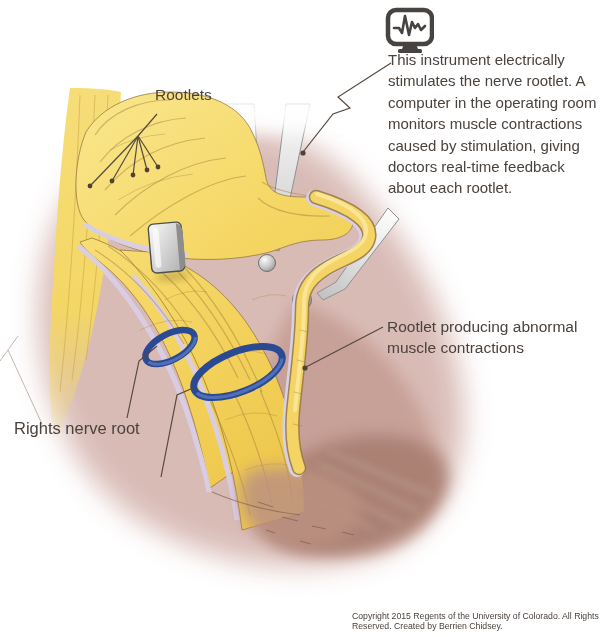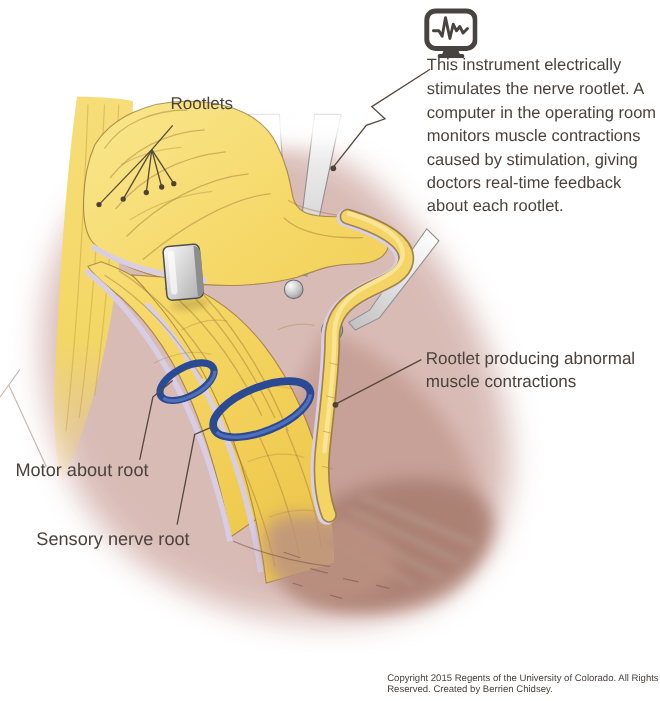--- a/index.html
+++ b/index.html
@@ -224,18 +224,17 @@
 <div class="lbl lbl-rootlets">Rootlets</div>
 <div class="note">This instrument electrically
 stimulates the nerve rootlet. A
 computer in the operating room
 monitors muscle contractions
 caused by stimulation, giving
 doctors real-time feedback
 about each rootlet.</div>
 <div class="lbl lbl-abnormal">Rootlet producing abnormal
 muscle contractions</div>
-<div class="lbl lbl-motor">Motor about root</div>
-<div class="lbl lbl-sensory">Sensory nerve root</div>
+<div class="lbl lbl-motor">Rights nerve root</div>
 <div class="copyright">Copyright 2015 Regents of the University of Colorado.  All Rights
 Reserved. Created by Berrien Chidsey.</div>
 
 </div>
 
 </body></html>

